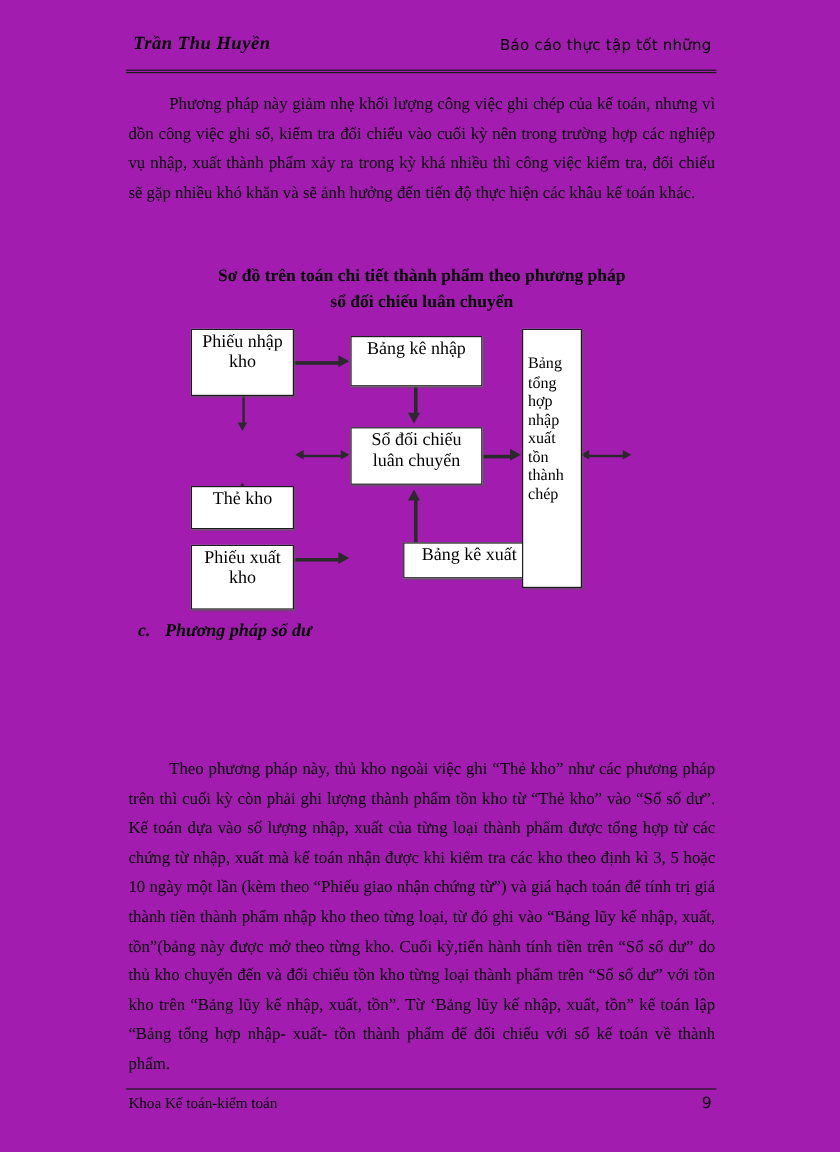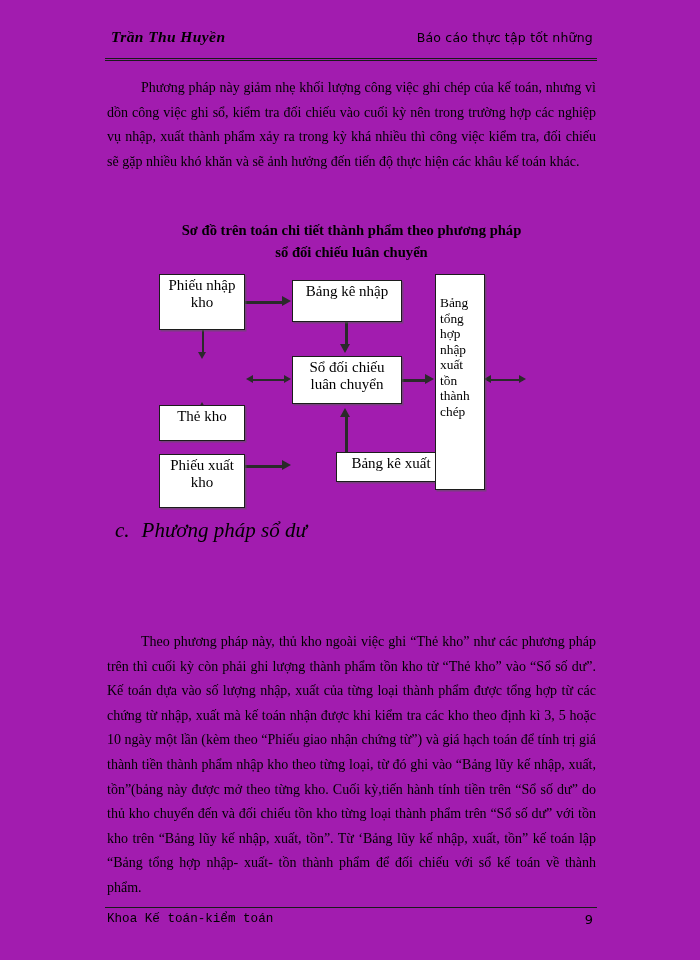--- a/index.html
+++ b/index.html
@@ -89,22 +89,22 @@
     font-size: 14.6px;
     font-weight: bold;
     line-height: 22px;
   }
 
   
   .sec-heading {
     position: absolute;
     left: 115px;
     top: 518px;
-    font-size: 21px;
-    font-weight: normal;
+    font-size: 15px;
+    font-weight: bold;
     font-style: italic;
     white-space: nowrap;
   }
   .sec-heading .lbl { margin-right: 12px; font-style: italic; }
 
   
   .diagram {
     position: absolute;
     left: 107px;
     top: 266px;
@@ -172,21 +172,21 @@
   .footer {
     position: absolute;
     left: 105px;
     top: 912px;
     width: 492px;
     height: 22px;
   }
   .footer-left {
     position: absolute;
     left: 2px; top: 0;
-    font-family: Liberation Mono, monospace;
+    font-family: Liberation Serif, serif;
     font-size: 12.6px;
     white-space: nowrap;
   }
   .footer-right {
     position: absolute;
     right: 4px; top: 0;
     font-family: "DejaVu Sans", "Liberation Sans", sans-serif;
     font-size: 13px;
   }
 </style>

